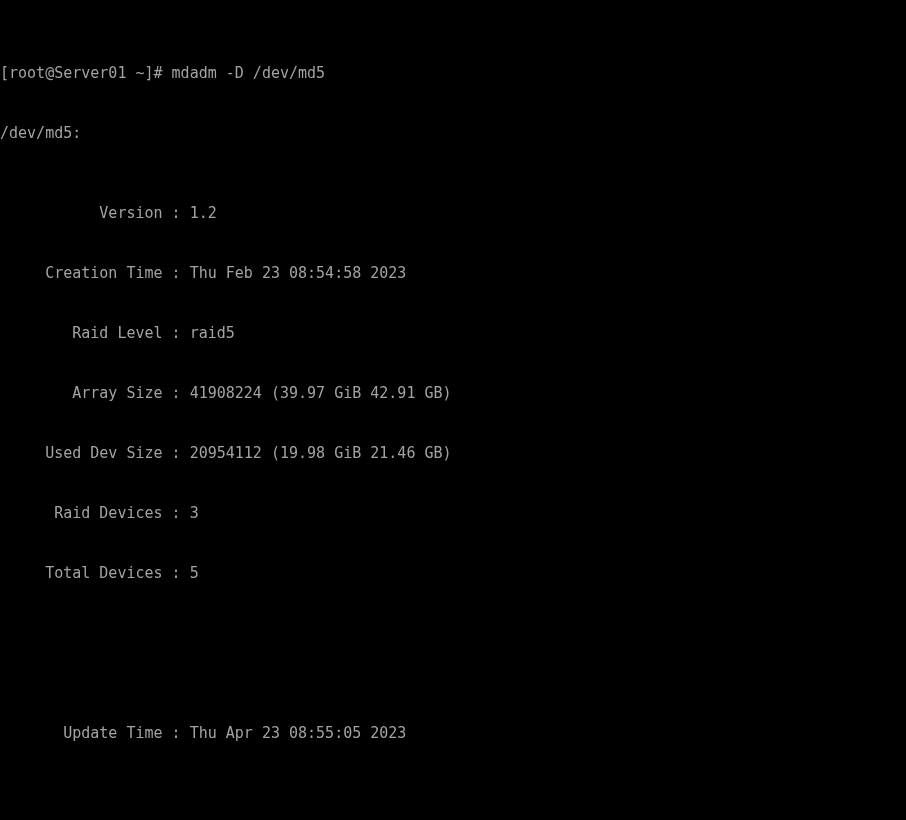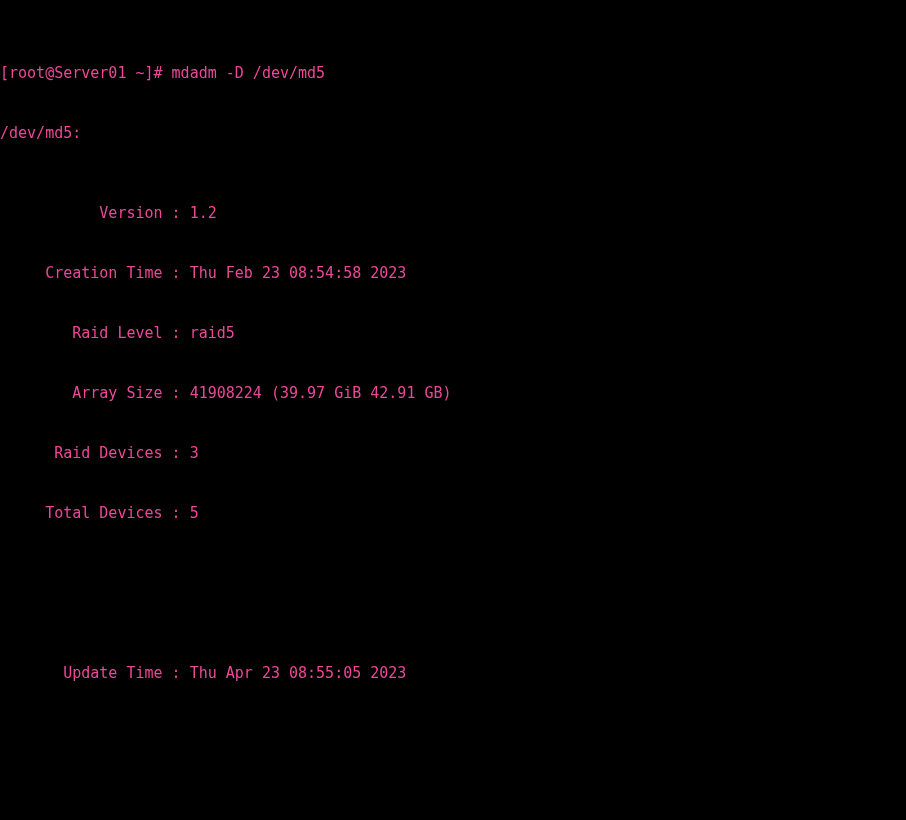--- a/index.html
+++ b/index.html
@@ -32,39 +32,40 @@
     line-height: 20px;
     color: #d4d4d4;
     margin: 0;
     padding: 0;
     tab-size: 8;
   }
   .line {
     height: 20px;
     white-space: pre;
     font-family: "DejaVu Sans Mono", "Liberation Mono", monospace;
-    color: #ec4899;
+    color: #a3a3a3;
   }
   .line.blank {
     height: 20px;
   }
 </style>
 </head>
 <body style="background: rgb(0, 0, 0);">
 
 <div id="terminal" style="background: rgb(0, 0, 0); color: rgb(212, 212, 212);">
   <div id="screen">
 
     <div class="line">[root@Server01 ~]# mdadm -D /dev/md5</div>
     <div class="line">/dev/md5:</div>
 
     <div class="line">           Version : 1.2</div>
     <div class="line">     Creation Time : Thu Feb 23 08:54:58 2023</div>
     <div class="line">        Raid Level : raid5</div>
     <div class="line">        Array Size : 41908224 (39.97 GiB 42.91 GB)</div>
+    <div class="line">     Used Dev Size : 20954112 (19.98 GiB 21.46 GB)</div>
     <div class="line">      Raid Devices : 3</div>
     <div class="line">     Total Devices : 5</div>
 
     <div class="line blank">&nbsp;</div>
 
     <div class="line">       Update Time : Thu Apr 23 08:55:05 2023</div>
     
     
     
     

